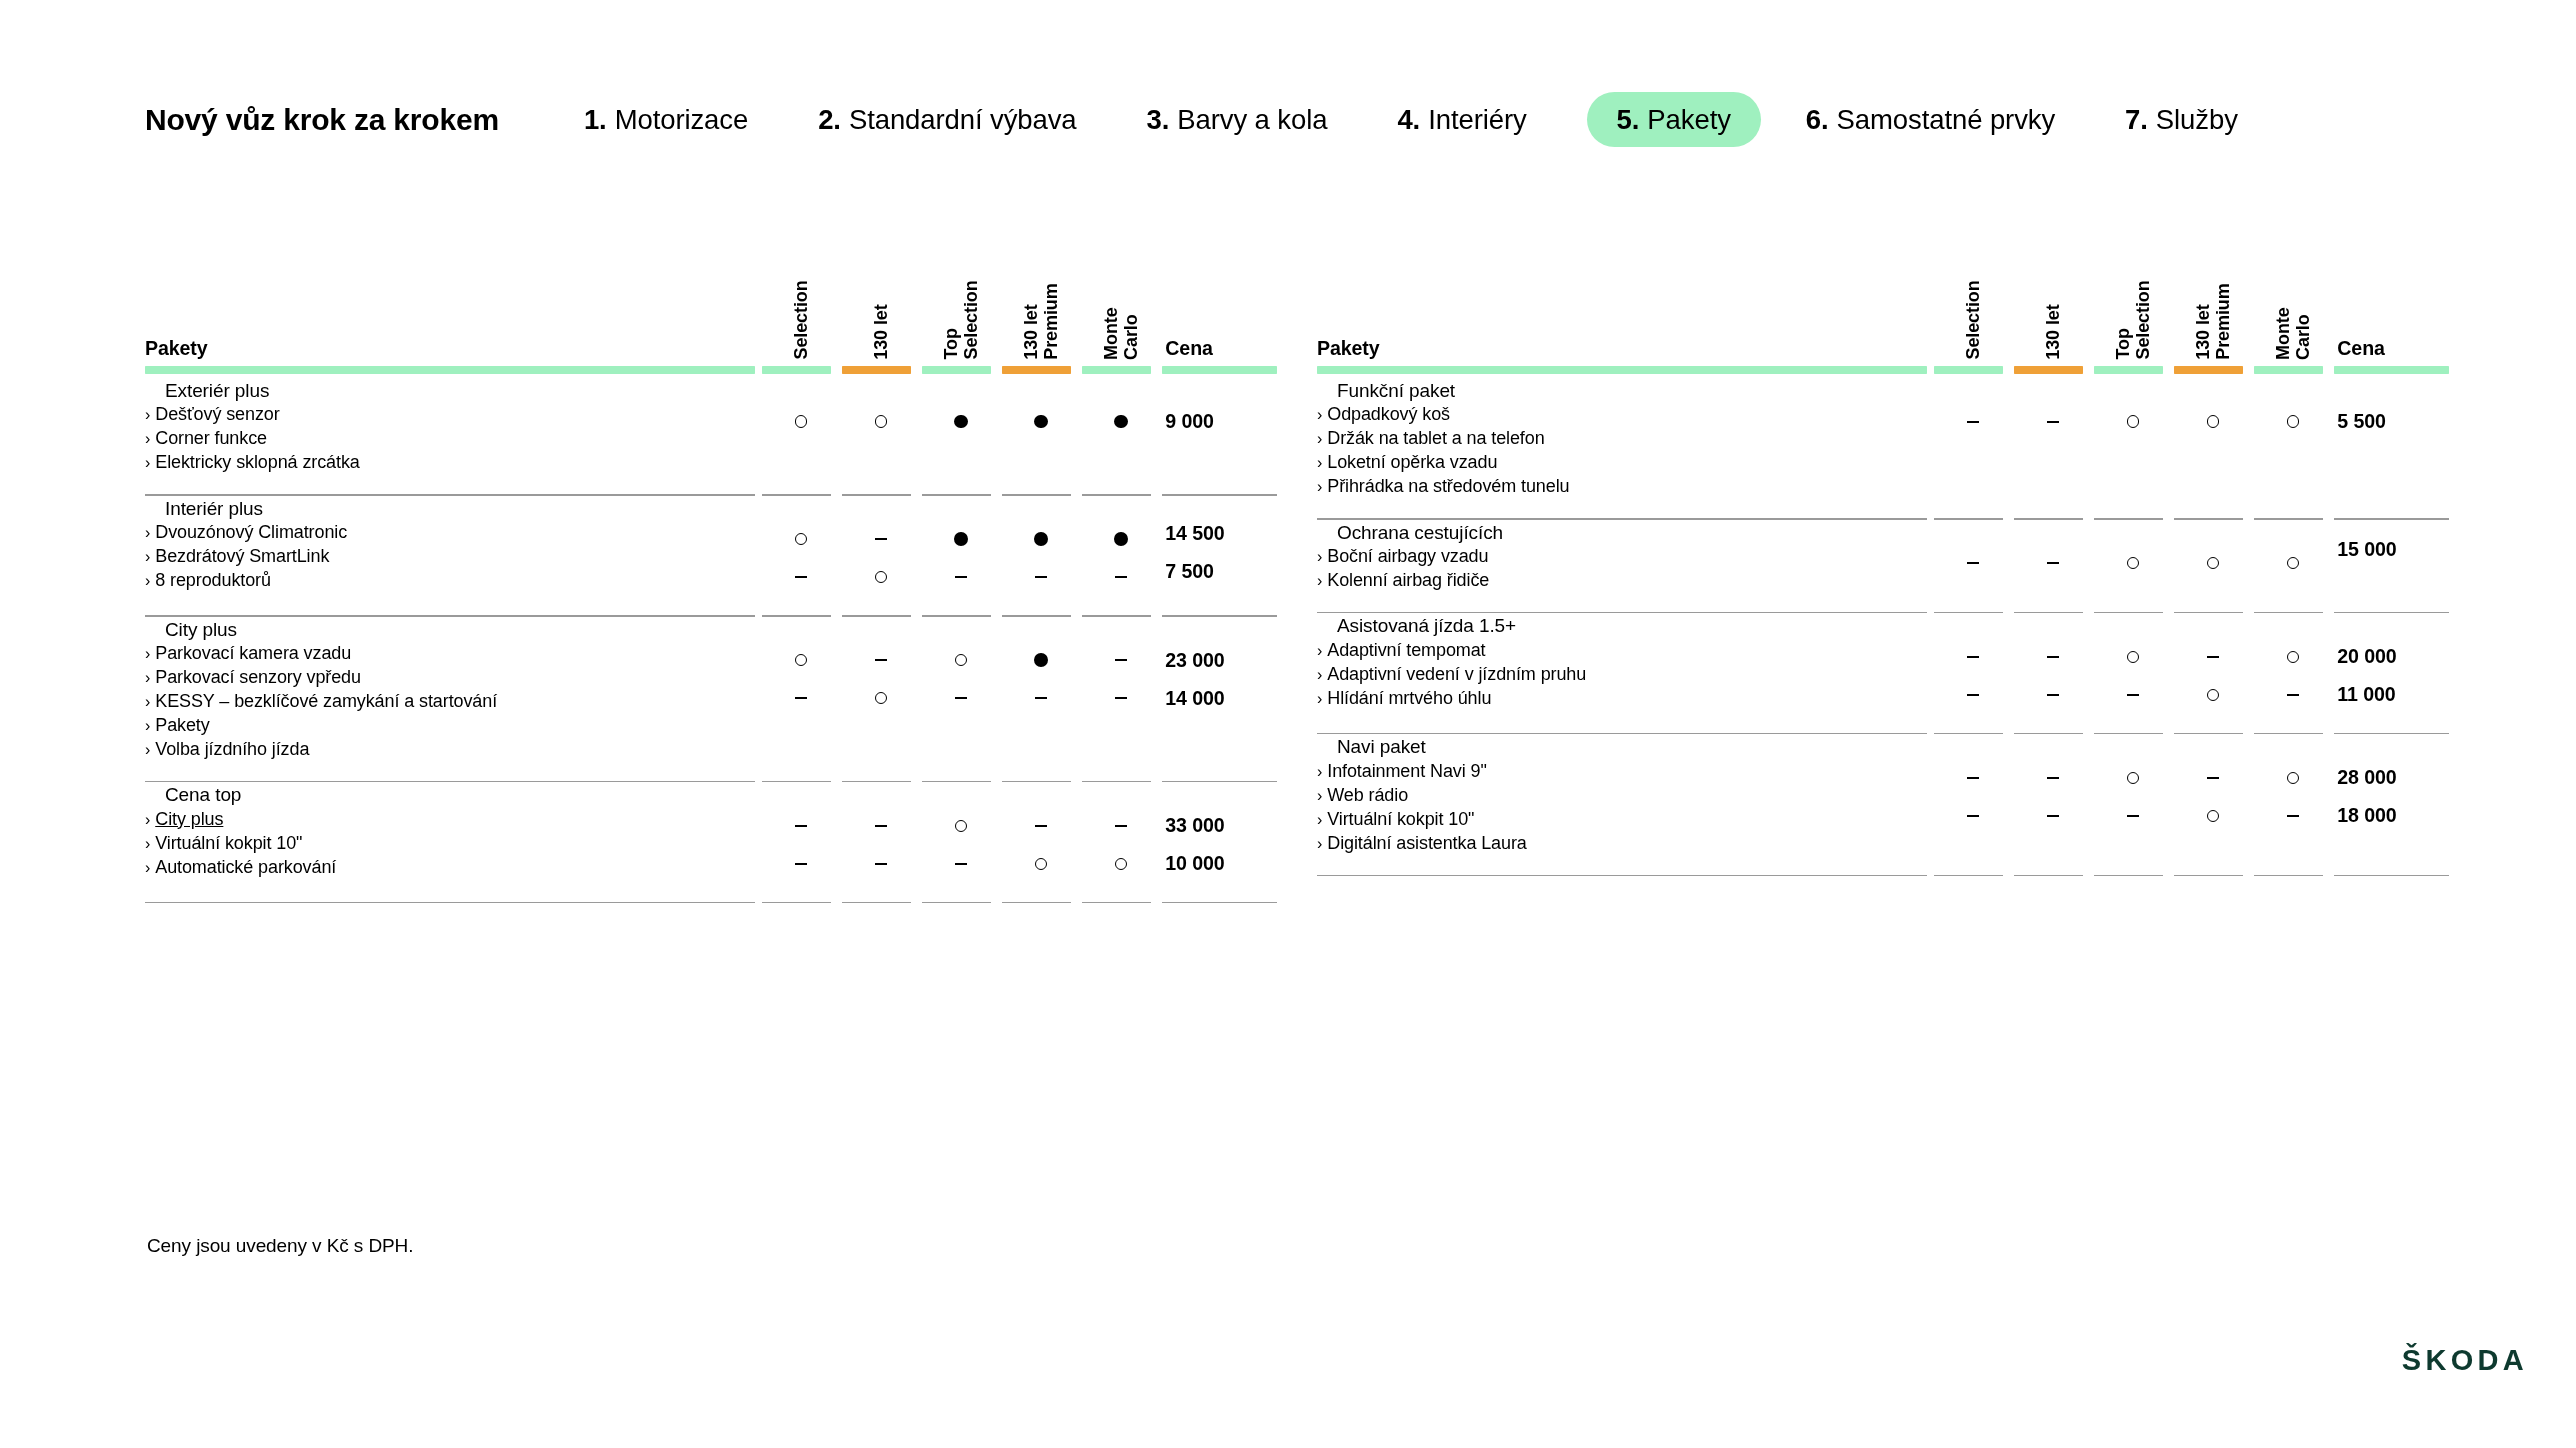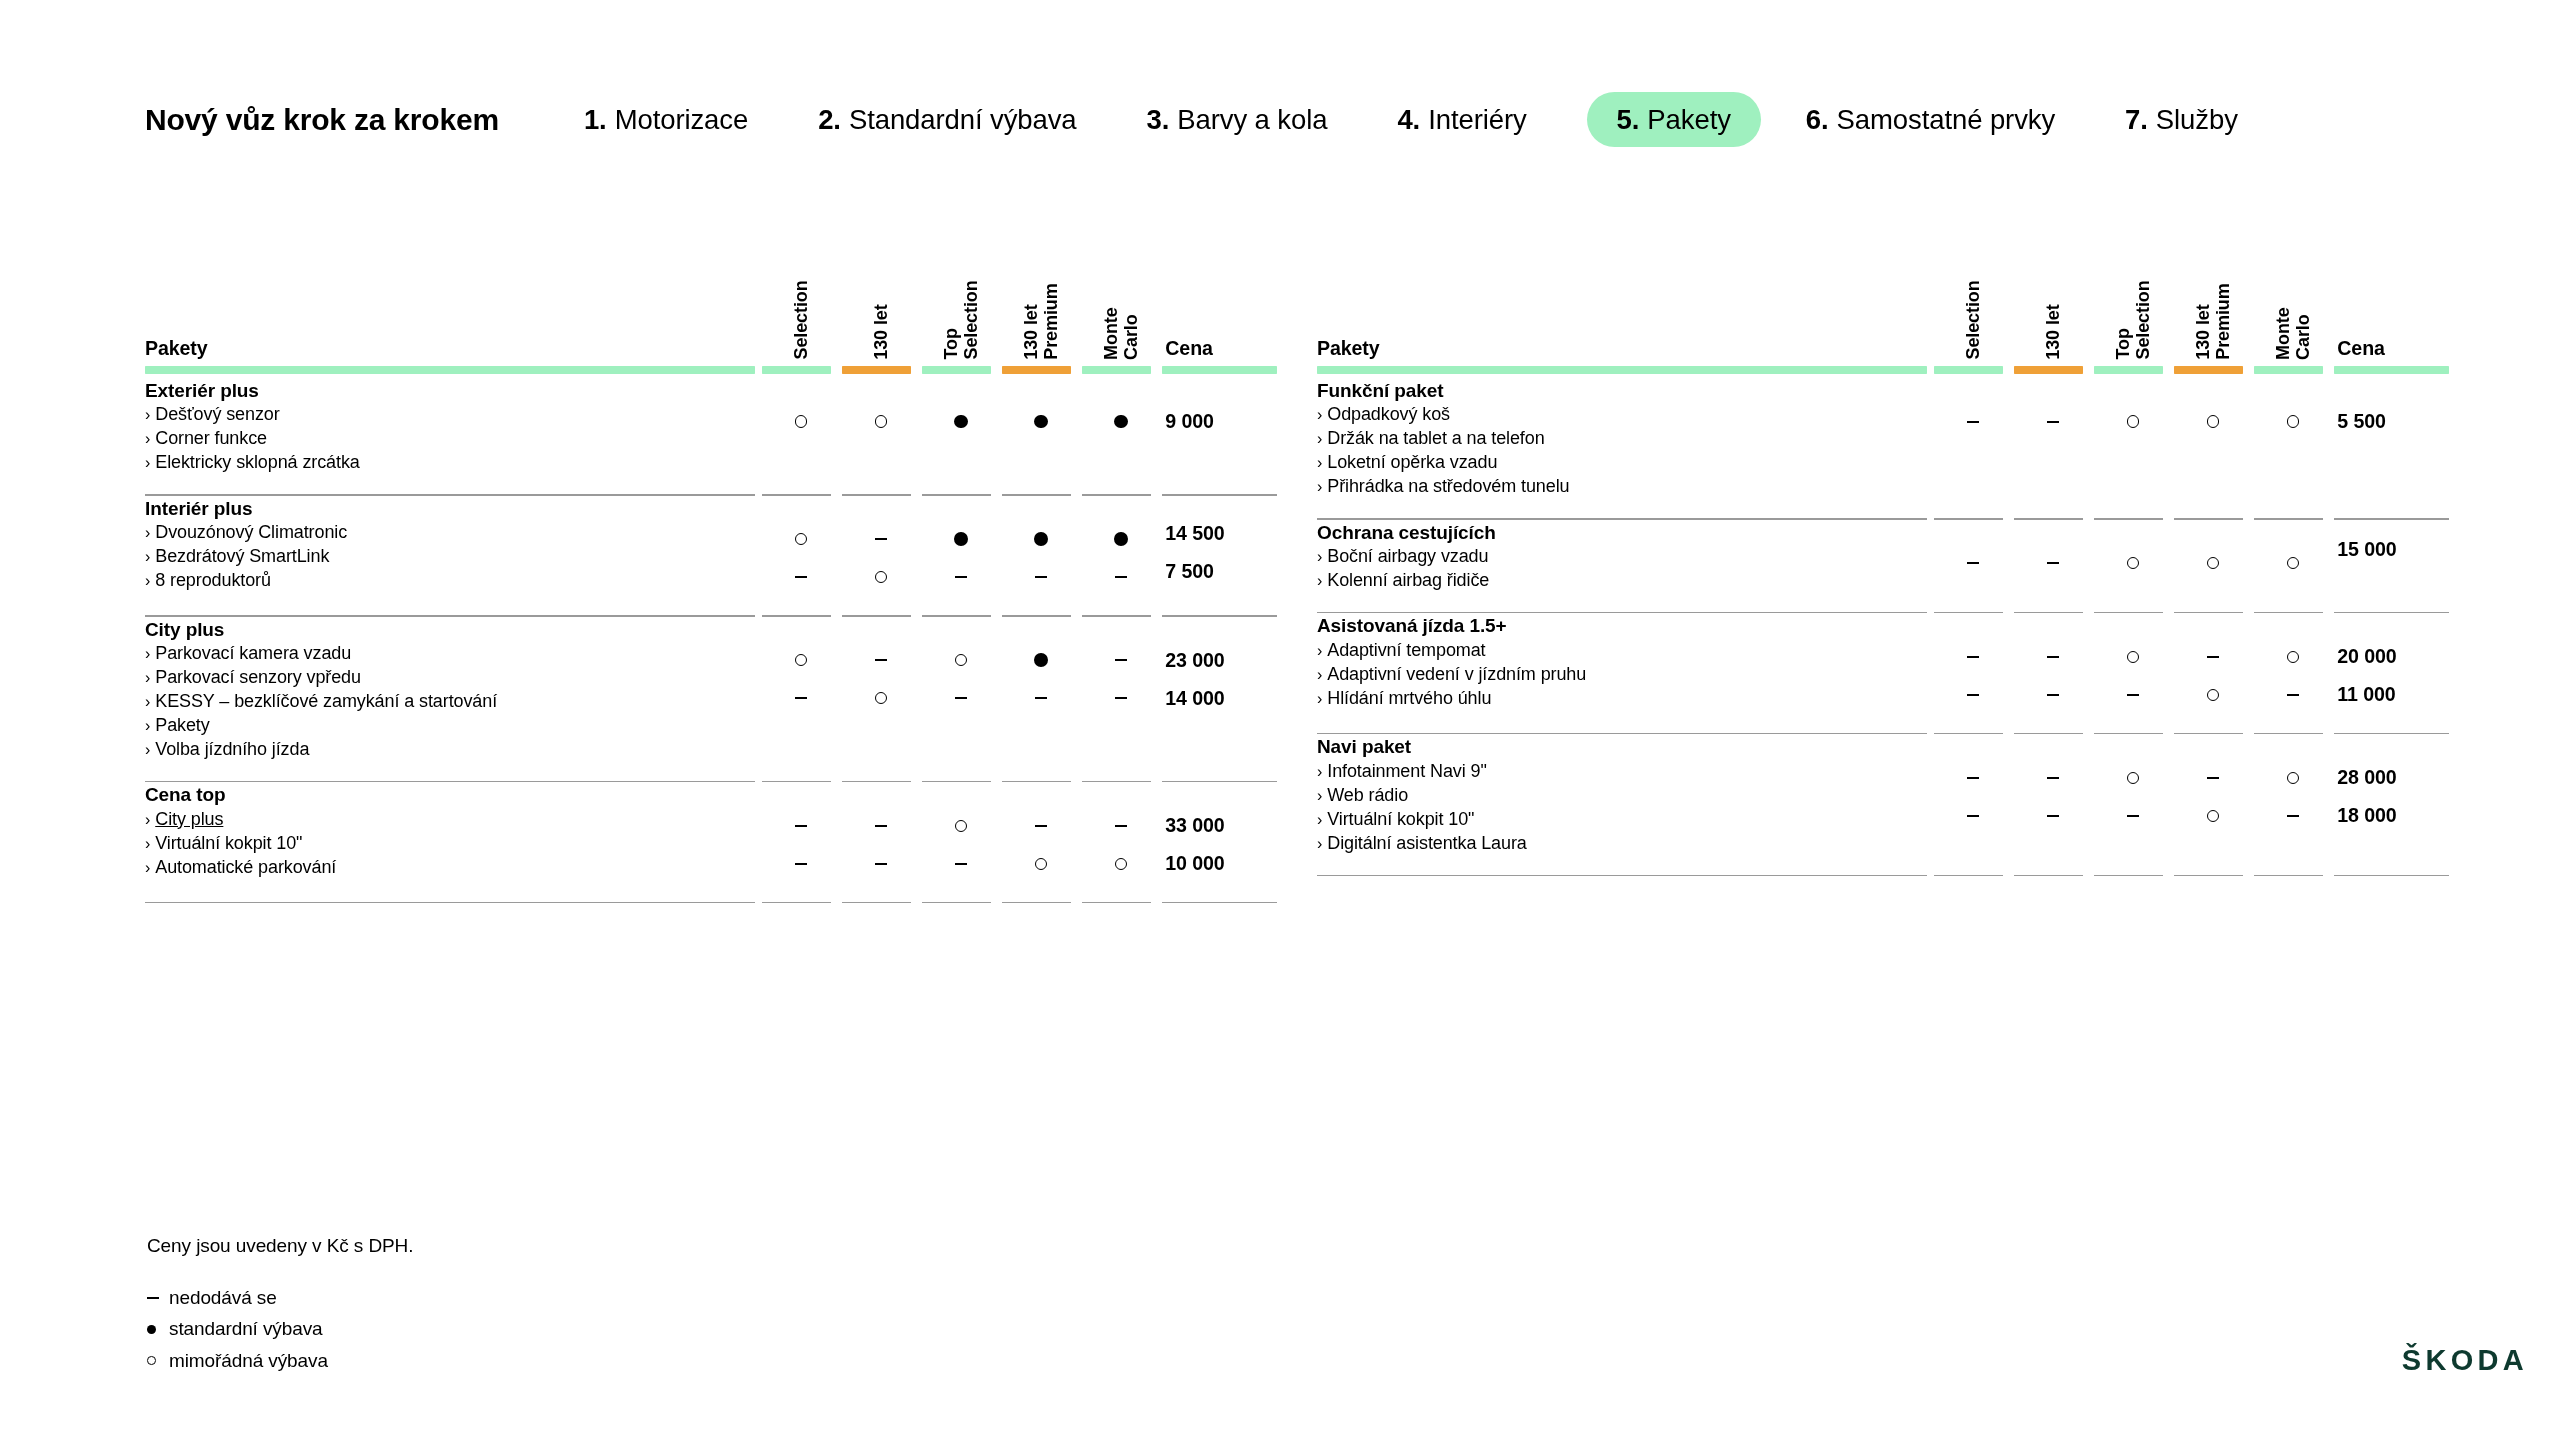--- a/index.html
+++ b/index.html
@@ -96,22 +96,23 @@
   .grp > td { padding: 0; vertical-align: top; }
   .grp-sep > td { padding: 0; height: 0; }
   .sepline { height: 1.4px; background: #9A9A9A; }
   .sepline.cell { margin: 0 10px 0 1.4px; }
   .sepline.price { margin: 0 0 0 1.4px; }
 
   .gname {
     padding: 16px 0 0 0;
   }
   .gtitle {
-    font-size: 19px; font-weight: bold; line-height: 1.34;
+    font-size: 19px; font-weight: normal; line-height: 1.34;
     letter-spacing: -0.1px;
+    margin-left: 20px;
   }
   .gfeat {
     font-size: 18px; font-weight: normal; line-height: 1.33;
     letter-spacing: -0.1px; white-space: nowrap;
   }
   .gfeat .chev { margin-right: 5px; font-size: 16px; }
   .gfeat.link span.txt { text-decoration: underline; }
 
   .mk {
     text-align: center;
@@ -953,38 +954,18 @@
                 <div class="sepline price" style="margin-top: 19px;"></div>
               </td>
             </tr>
           </tbody>
         </table>
       </div>
   </div>
 
   <div class="footer">
     <div class="fnote">Ceny jsou uvedeny v Kč s DPH.</div>
-    <div class="legend">
-        <div class="legend-row">
-          <span class="legend-sym">
-            <span class="dash"></span>
-          </span>
-          <span>nedodává se</span>
-        </div>
-        <div class="legend-row">
-          <span class="legend-sym">
-            <span class="dot-full"></span>
-          </span>
-          <span>standardní výbava</span>
-        </div>
-        <div class="legend-row">
-          <span class="legend-sym">
-            <span class="dot-open"></span>
-          </span>
-          <span>mimořádná výbava</span>
-        </div>
-      </div>
   </div>
 
   <div class="logo" style="color: rgb(14, 58, 47);">ŠKODA</div>
 
 </div>
 
 
 </body></html>

